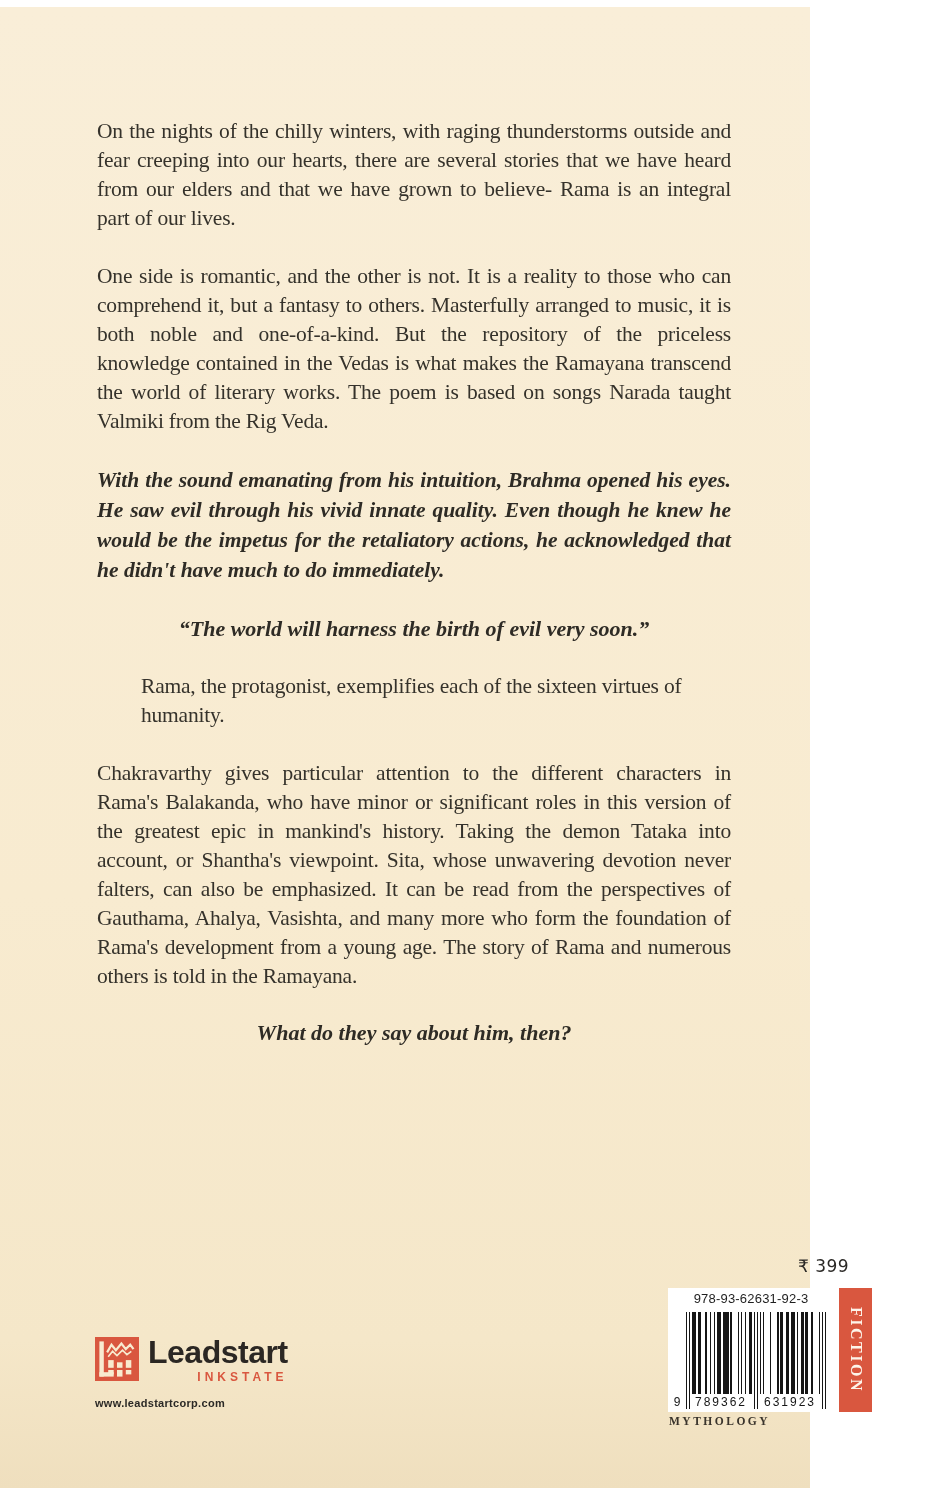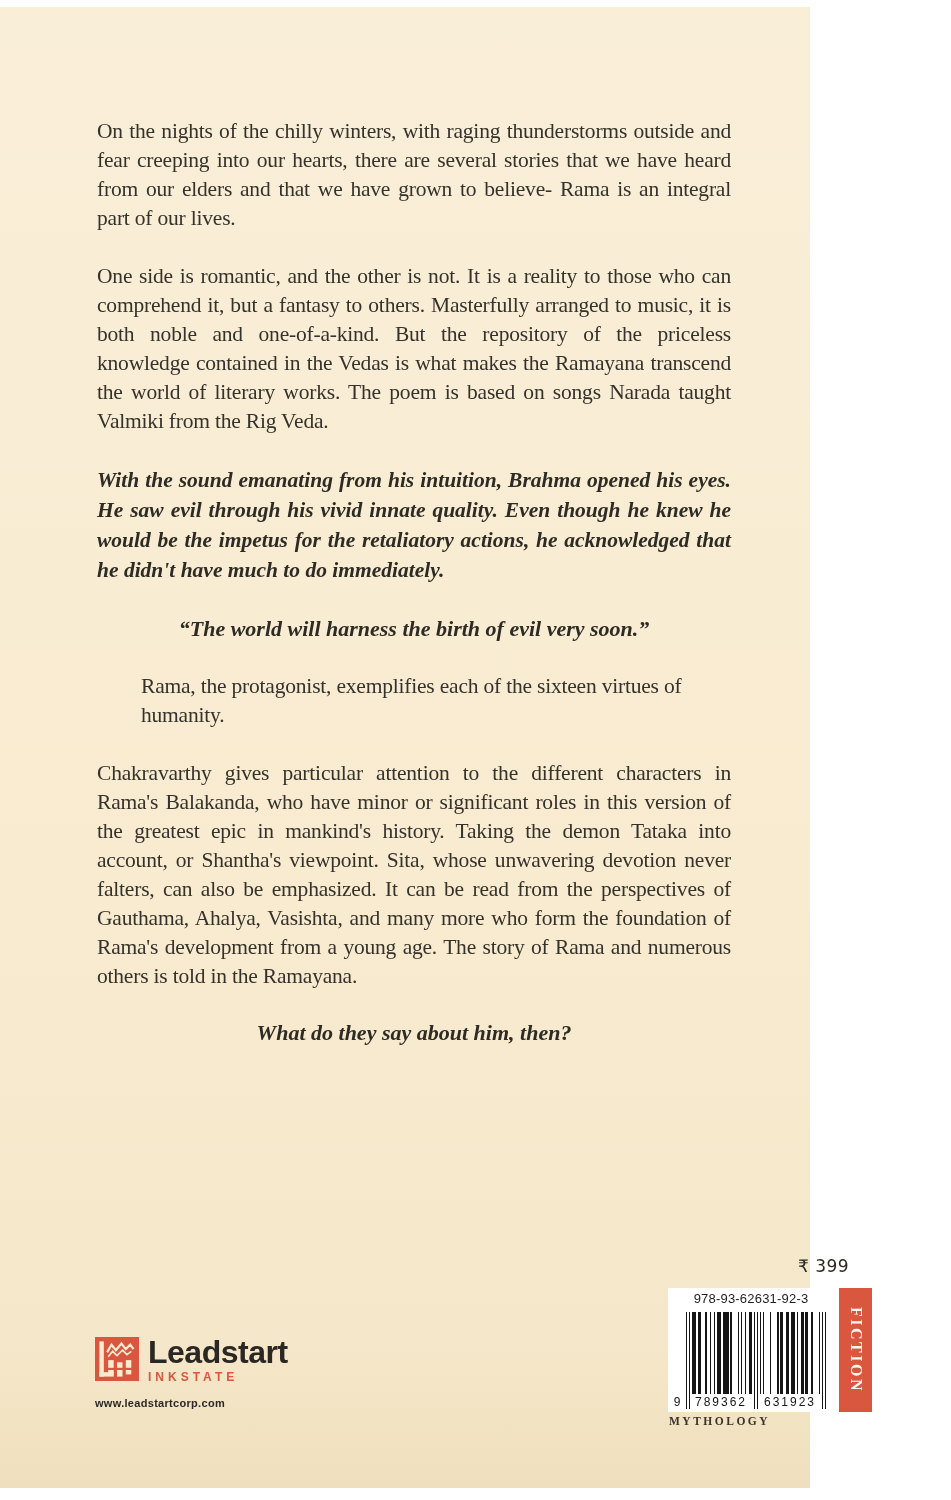--- a/index.html
+++ b/index.html
@@ -31,21 +31,21 @@
     font-weight:700; font-style:italic; margin-bottom:29px; color:#2e2b25;
   }
   .single-line { text-align:left;margin-left:44px; }
   .closing-question {
     font-size:22px; text-align:center; font-weight:700; font-style:italic;
     margin-top:21px; color:#2e2b25;
   }
   
   .logo-row {
     position:absolute; left:95px; top:1330px;
-    display:flex; align-items:flex-start; gap:9px;
+    display:flex; align-items:flex-start; gap:9px;text-align:right;
   }
   .logo-icon { width:44px; height:44px; display:block; }
   .logo-texts { display:flex; flex-direction:column; }
   .publisher-name {
     font-family:"Liberation Sans", sans-serif; font-weight:700;
     font-size:32px; line-height:30px; color:#2b2723; letter-spacing:-0.5px;
   }
   .publisher-imprint {
     font-family:"Liberation Sans", sans-serif; font-weight:700;
     font-size:12px; letter-spacing:4px; color:#d9573f; margin-top:3px;

